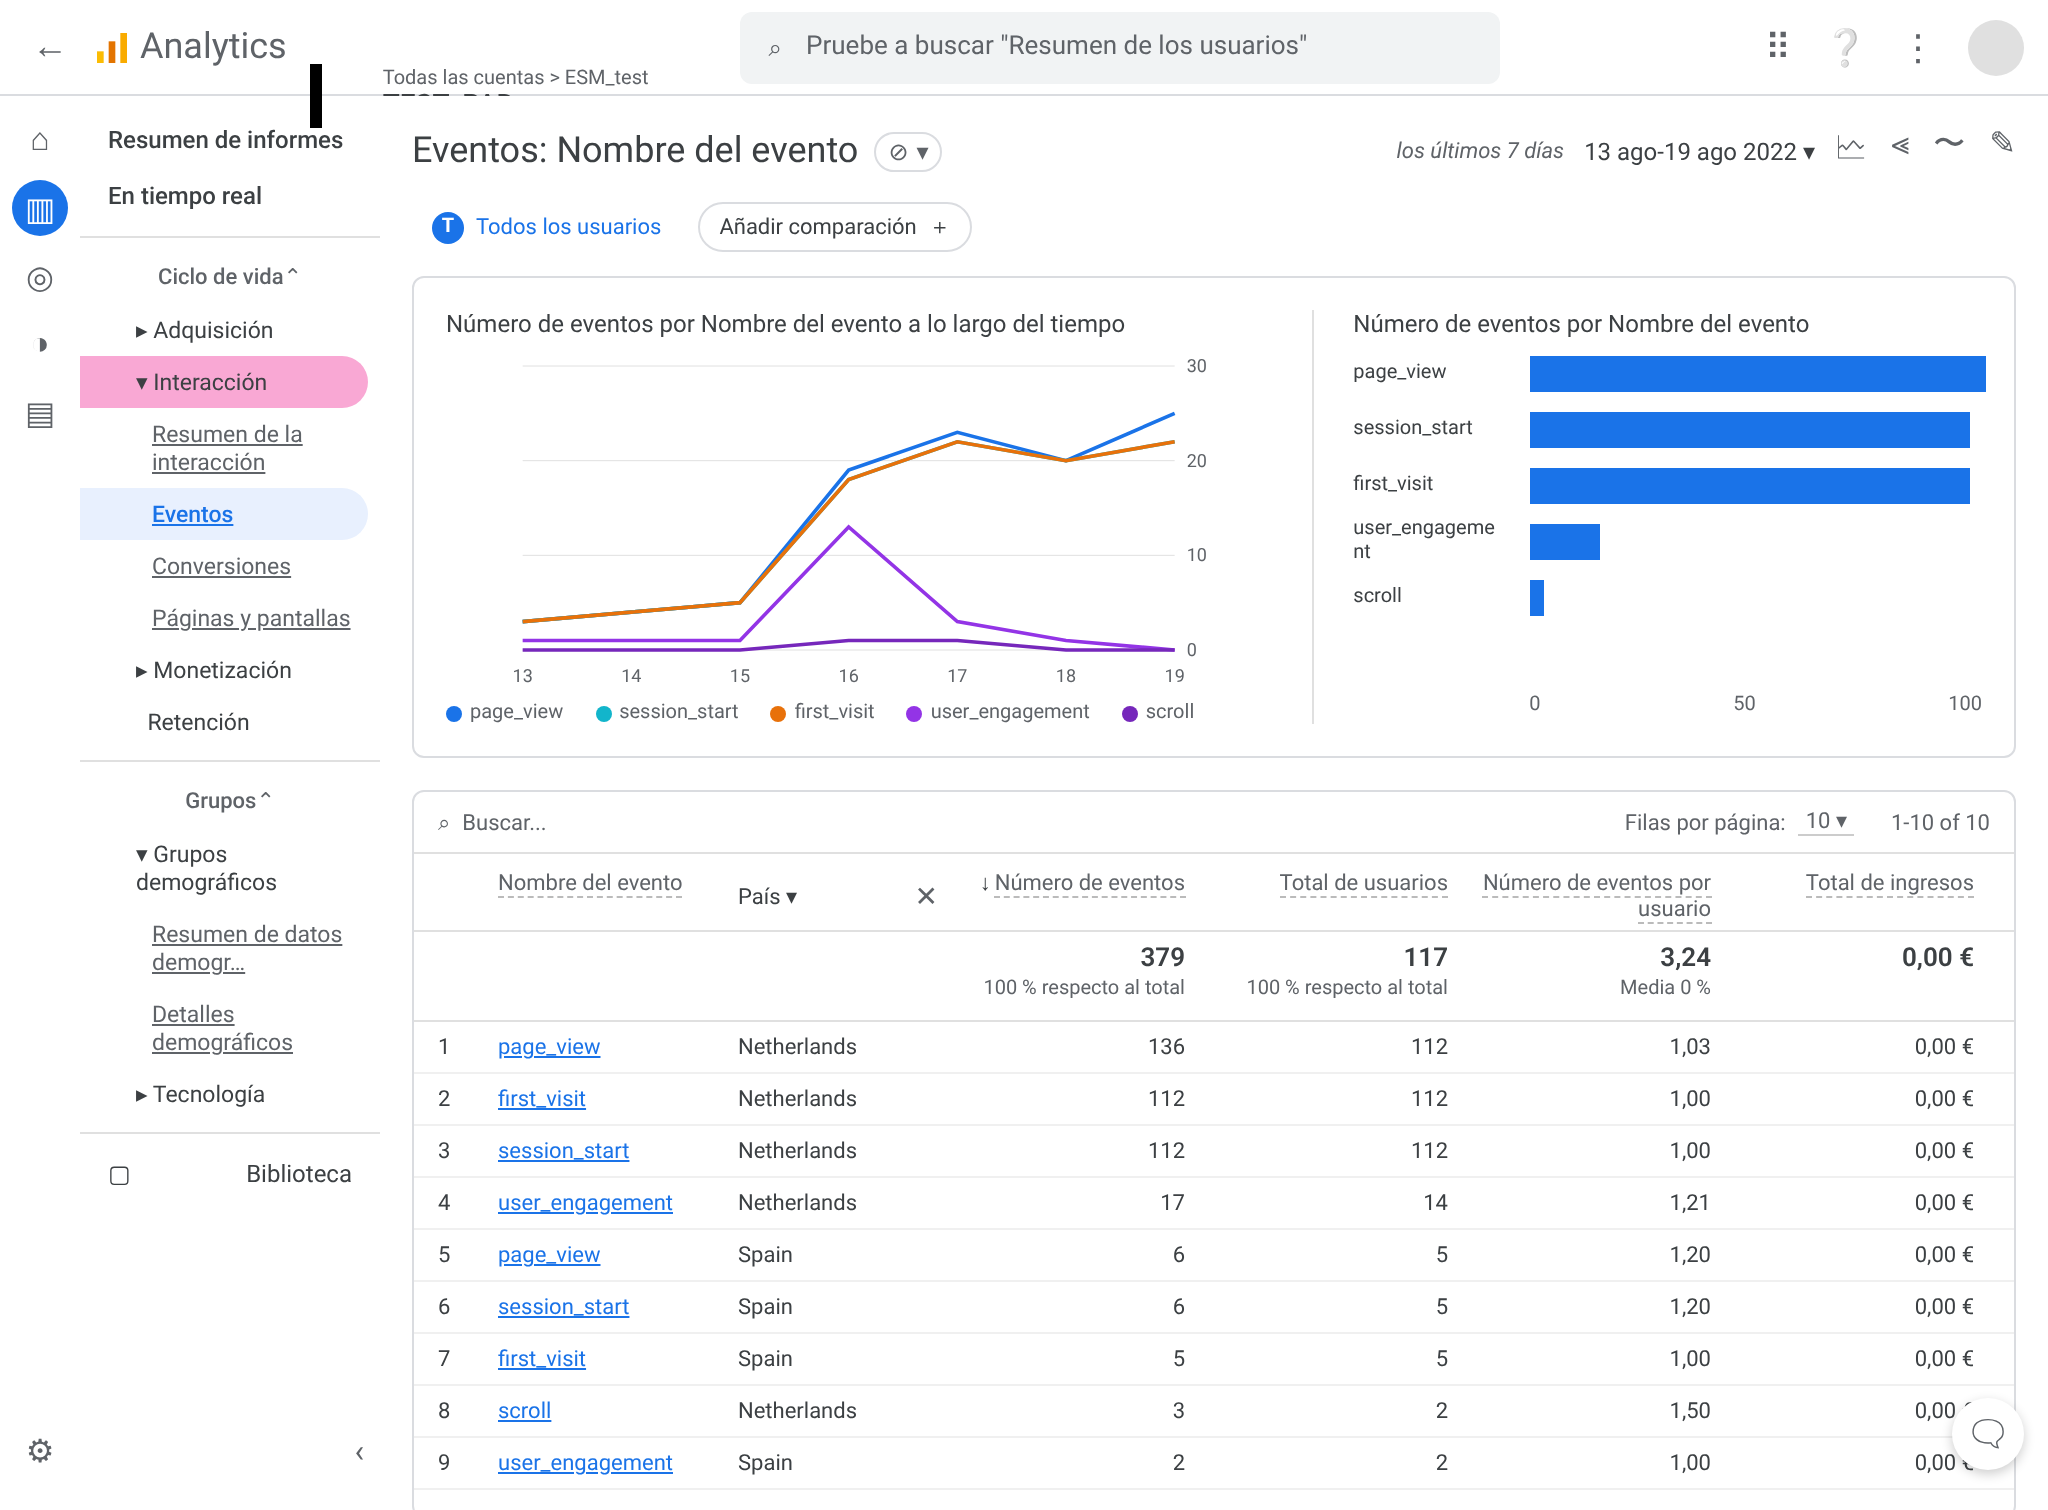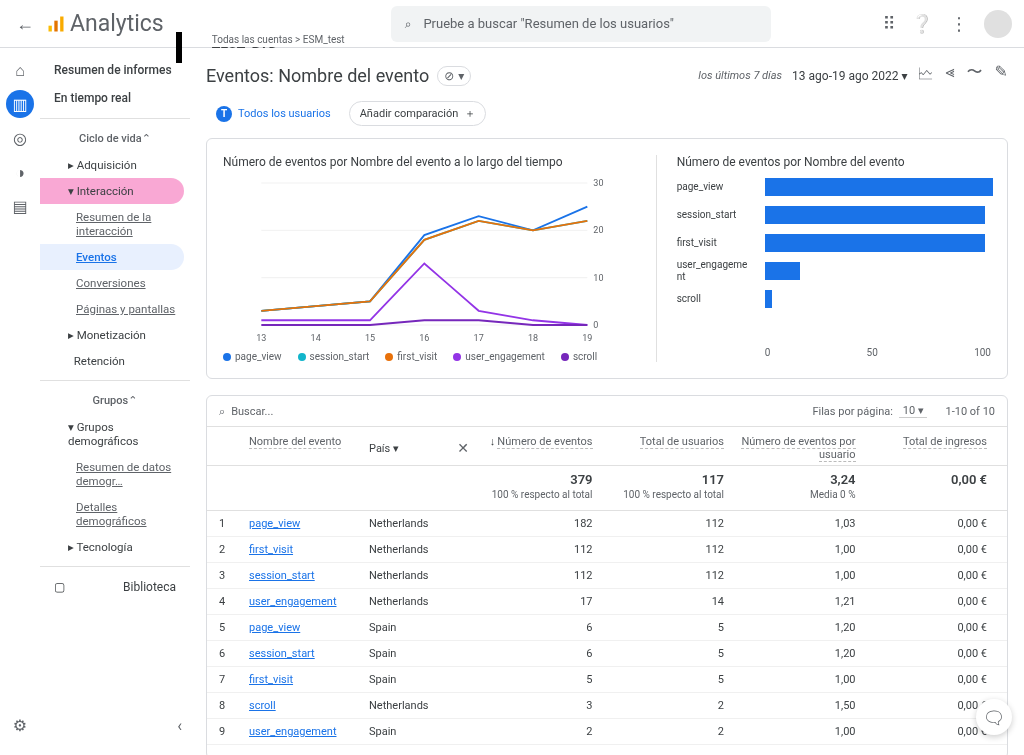--- a/index.html
+++ b/index.html
@@ -1,21 +1,21 @@
 <!DOCTYPE html>
 <html><head>
 <meta charset="utf-8">
 <style>
 * { box-sizing: border-box; margin: 0; padding: 0; }
 body { font-family: 'Google Sans', Roboto, Arial, sans-serif; font-size: 12px; color: #3c4043; background: #fff; width: 1024px; height: 755px; overflow: hidden; }
 .header { display: flex; align-items: center; height: 48px; padding: 0 12px; border-bottom: 1px solid #dadce0; gap: 8px; }
 .back-arrow { font-size: 18px; color: #5f6368; cursor: pointer; padding: 4px; }
 .logo { display: flex; align-items: center; gap: 4px; }
 .logo-icon { width: 20px; height: 20px; }
-.logo-text { font-size: 23px; color: #5f6368; font-weight: 400;}
+.logo-text { font-size: 18px; color: #5f6368; font-weight: 400;}
 .account-box { border-left: 6px solid #000000; padding: 2px 30px; margin-left: 4px; margin-top: 48px; }
 .account-top { font-size: 10px; color: #5f6368; }
 .account-bot { font-size: 14px; font-weight: 500; display: flex; align-items: center; gap: 4px; }
 .search-bar { flex: 1; display: flex; align-items: center; background: #f1f3f4; border-radius: 6px; height: 36px; padding: 0 14px; gap: 12px; color: #5f6368; max-width: 380px; margin-left: 8px;}
 .header-icons { margin-left: auto; display: flex; gap: 16px; align-items: center; color: #5f6368; font-size: 18px; }
 .avatar { width: 28px; height: 28px; border-radius: 50%; background: #e0e0e0; }
 .main { display: flex; height: calc(100% - 48px); }
 .rail { width: 40px; display: flex; flex-direction: column; align-items: center; padding-top: 8px; gap: 6px; }
 .rail-icon { width: 28px; height: 28px; display: flex; align-items: center; justify-content: center; border-radius: 50%; color: #5f6368; font-size: 16px; cursor:pointer;}
 .rail-icon.active { background: #1a73e8; color: #fff; }
@@ -311,21 +311,21 @@
         <div class="col-num">
             <div class="tot-big">0,00 €</div>
             <div class="tot-sub"></div>
           </div>
       </div>
       <div id="table-body">
           <div class="data-row">
             <div class="col-idx">1</div>
       <div class="col-ev"><a href="#">page_view</a></div>
       <div class="col-pais">Netherlands</div>
-      <div class="col-num">182</div>
+      <div class="col-num">136</div>
       <div class="col-num">112</div>
       <div class="col-num">1,03</div>
       <div class="col-num">0,00 €</div>
           </div>
           <div class="data-row">
             <div class="col-idx">2</div>
       <div class="col-ev"><a href="#">first_visit</a></div>
       <div class="col-pais">Netherlands</div>
       <div class="col-num">112</div>
       <div class="col-num">112</div>

